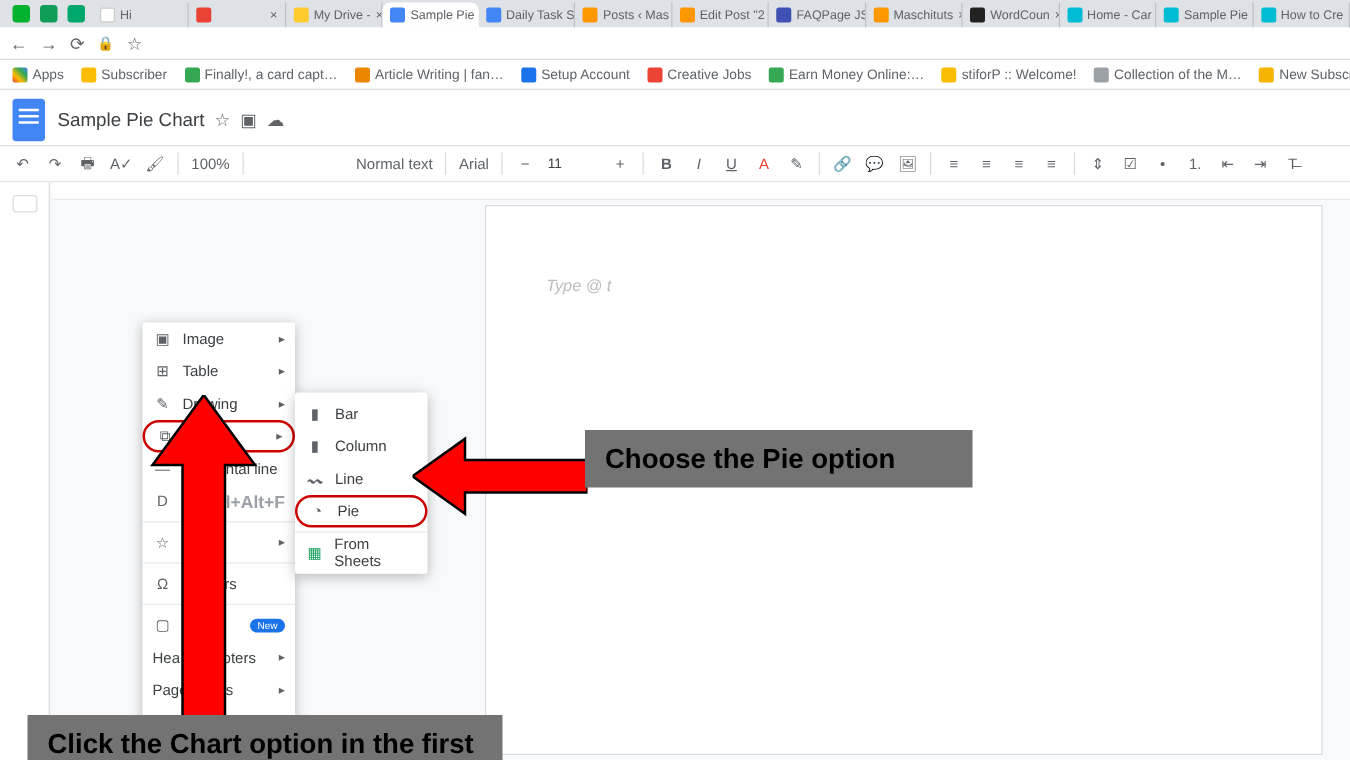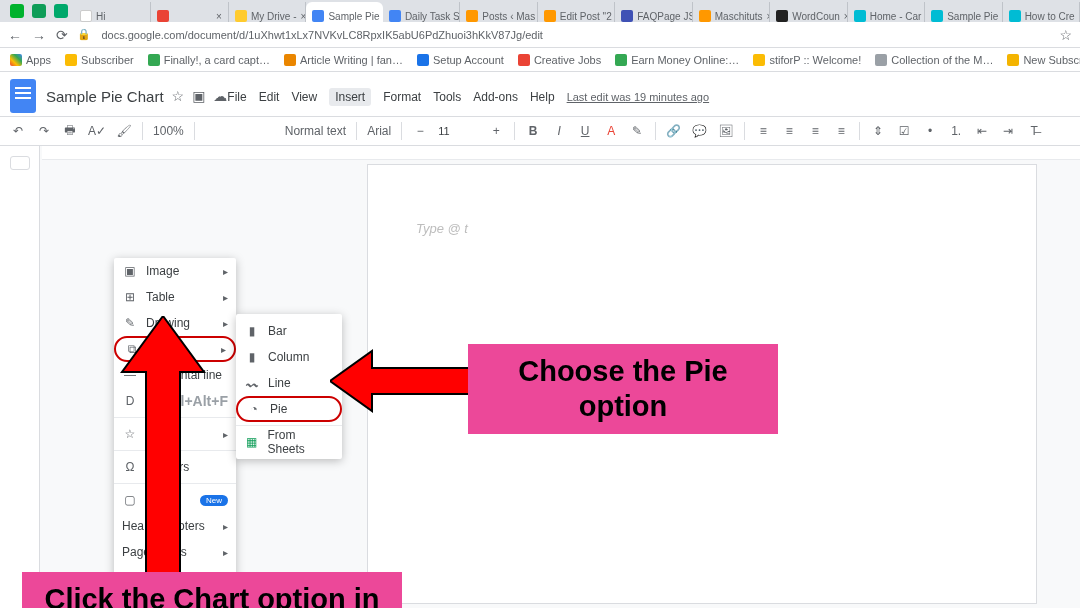--- a/index.html
+++ b/index.html
@@ -1,21 +1,21 @@
 <!DOCTYPE html>
 <html><head>
 <meta charset="utf-8">
 <style>
   * { box-sizing: border-box; margin: 0; padding: 0; font-family: Arial, Helvetica, sans-serif; }
   body { width: 1080px; height: 608px; background: #fff; font-size: 12px; color: #3c4043; overflow: hidden; position: relative; }
   
   .tabstrip { display: flex; align-items: flex-end; height: 22px; background: #dee1e6; padding-left: 4px; }
   .os-icons { display: flex; align-items: center; gap: 8px; padding: 0 6px 4px 6px; }
   .os-icons .fav { width: 14px; height: 14px; border-radius: 3px; }
-  .tab { flex: 1 1 0; max-width: 86px; height: 20px; display: flex; align-items: flex-end; gap: 4px; padding: 0 6px; font-size: 10px; color: #5f6368; border-right: 1px solid #bfc3c9; white-space: nowrap; overflow: hidden; }
+  .tab { flex: 1 1 0; max-width: 86px; height: 20px; display: flex; align-items: center; gap: 4px; padding: 0 6px; font-size: 10px; color: #5f6368; border-right: 1px solid #bfc3c9; white-space: nowrap; overflow: hidden; }
   .tab.active { background: #fff; border-radius: 6px 6px 0 0; border-right: none; }
   .tab .fav { width: 12px; height: 12px; border-radius: 2px; flex-shrink: 0; }
   .tab .x { margin-left: auto; color: #5f6368; font-size: 10px; }
   .addrbar { display: flex; align-items: center; gap: 10px; height: 26px; background: #fff; border-bottom: 1px solid #dadce0; padding: 0 8px; }
   .nav-ico { color: #5f6368; font-size: 14px; }
   .lock { color: #5f6368; font-size: 11px; }
   .url { flex: 1; font-size: 11px; color: #5f6368; white-space: nowrap; overflow: hidden; }
   .bmbar { display: flex; align-items: center; gap: 14px; height: 24px; background: #fff; border-bottom: 1px solid #dadce0; padding: 0 10px; font-size: 11px; color: #5f6368; }
   .bm { display: flex; align-items: center; gap: 4px; white-space: nowrap; }
   .bm .fav { width: 12px; height: 12px; border-radius: 2px; }
@@ -34,35 +34,35 @@
   .toolbar { display: flex; align-items: center; height: 30px; border-top: 1px solid #dadce0; border-bottom: 1px solid #dadce0; padding: 0 10px; gap: 10px; font-size: 12px; color: #5f6368; }
   .toolbar .sep { width: 1px; height: 18px; background: #dadce0; }
   .toolbar .tico { display: inline-flex; align-items: center; justify-content: center; min-width: 16px; }
   .toolbar select, .toolbar .fontbox { border: none; background: transparent; font-size: 11px; color: #3c4043; }
   .fontbox { width: 40px; }
   
   .canvas-wrap { position: relative; height: 462px; background: #f8f9fa; }
   .side-rail { position: absolute; left: 0; top: 0; bottom: 0; width: 40px; background: #fff; border-right: 1px solid #dadce0; display: flex; justify-content: center; padding-top: 10px; }
   .side-rail .pill { width: 20px; height: 14px; border: 1px solid #dadce0; border-radius: 3px; }
   .ruler { position: absolute; left: 42px; right: 0; top: 0; height: 14px; background: #fff; border-bottom: 1px solid #e8eaed; }
-  .page { position: absolute; left: 367px; top: 18px; width: 670px; height: 440px; background: #fff; border: 1px solid #dadce0; }
+  .page { position: absolute; left: 388px; top: 18px; width: 670px; height: 440px; background: #fff; border: 1px solid #dadce0; }
   .page-placeholder { position: absolute; left: 48px; top: 56px; color: #bdbdbd; font-size: 13px; font-style: italic; }
   
   .dd { position: absolute; background: #fff; box-shadow: 0 2px 10px rgba(0,0,0,.25); border-radius: 2px; font-size: 12px; color: #3c4043; }
   .dd1 { left: 114px; top: 112px; width: 122px; }
   .dd-row { display: flex; align-items: center; height: 26px; padding: 0 8px; gap: 8px; position: relative; }
   .dd-row .arr { margin-left: auto; color: #5f6368; font-size: 10px; }
   .dd-row .ico { width: 16px; text-align: center; color: #5f6368; }
   .dd-row.highlight { border: 2px solid #cc0000; border-radius: 16px; }
   .dd-row .newbadge { background: #1a73e8; color: #fff; font-size: 8px; padding: 1px 6px; border-radius: 8px; margin-left: auto; }
   .dd-hr { height: 1px; background: #e8eaed; margin: 3px 0; }
   .dd-row .kbd { margin-left: auto; color: #9aa0a6; font-size: 14px; font-weight: bold; }
   .dd2 { left: 236px; top: 168px; width: 106px; padding: 4px 0; }
   
-  .callout { position: absolute; background: #ec4899; font-weight: 900; font-size: 29px; color: #000; text-align: center; padding: 10px 16px; line-height: 1.2; }
+  .callout { position: absolute; background: #737373; font-weight: 900; font-size: 22px; color: #000; text-align: left; padding: 10px 16px; line-height: 1.2; }
   .callout.big { left: 22px; top: 426px; width: 380px; }
   .callout.small { left: 468px; top: 198px; width: 310px; }
   .arrow-svg { position: absolute; }
 </style>
 </head>
 <body>
 
 <div class="tabstrip">
   <div class="os-icons">
     <span class="fav" style="background:#00b22d"></span>
@@ -126,21 +126,20 @@
       <span>How to Cre</span>
       <span class="x">×</span>
     </div>
 </div>
 
 <div class="addrbar">
   <span class="nav-ico">←</span>
   <span class="nav-ico">→</span>
   <span class="nav-ico">⟳</span>
   <span class="lock">🔒</span>
-  <span class="url">docs.google.com/document/d/1uXhwt1xLx7NVKvLC8RpxIK5abU6PdZhuoi3hKkV87Jg/edit</span>
   <span class="nav-ico">☆</span>
 </div>
 
 <div class="bmbar">
   <div class="bm">
       <span class="fav" style="background:linear-gradient(45deg,#ea4335,#fbbc04,#34a853,#4285f4)"></span>
       <span>Apps</span>
     </div>
   <div class="bm">
       <span class="fav" style="background:#fbbc04"></span>
@@ -183,31 +182,20 @@
 
 <div class="docs-head">
   <div class="docs-logo"></div>
   <div class="docs-titlewrap">
     <div class="docs-titlerow">
       <span class="docs-title">Sample Pie Chart</span>
       <span class="docs-title-ico">☆</span>
       <span class="docs-title-ico">▣</span>
       <span class="docs-title-ico">☁</span>
     </div>
-    <div class="menubar">
-      <span class="menu">File</span>
-      <span class="menu">Edit</span>
-      <span class="menu">View</span>
-      <span class="menu active">Insert</span>
-      <span class="menu">Format</span>
-      <span class="menu">Tools</span>
-      <span class="menu">Add-ons</span>
-      <span class="menu">Help</span>
-      <span class="lastedit">Last edit was 19 minutes ago</span>
-    </div>
   </div>
 </div>
 
 <div class="toolbar">
   <span class="tico">↶</span>
   <span class="tico">↷</span>
   <span class="tico">🖶</span>
   <span class="tico">A✓</span>
   <span class="tico">🖌</span>
   <span class="sep"></span>

